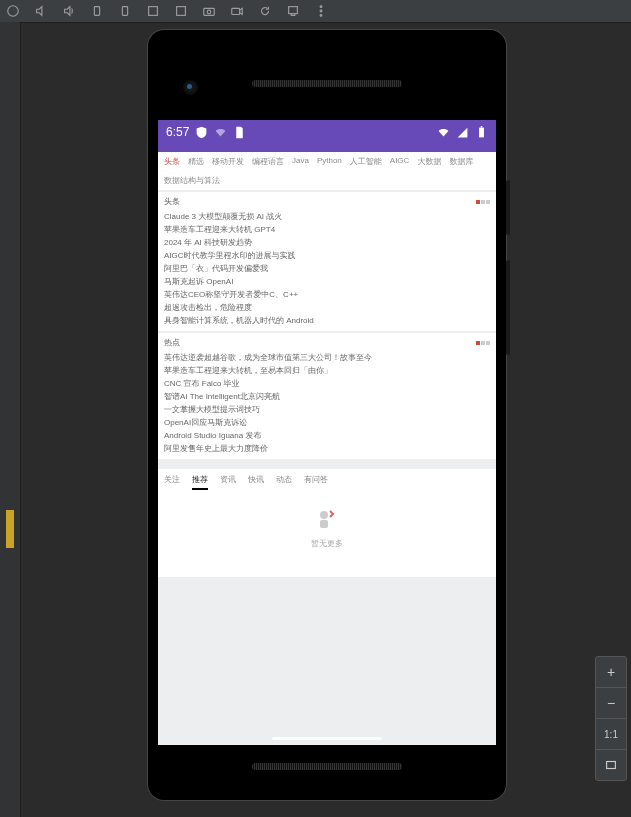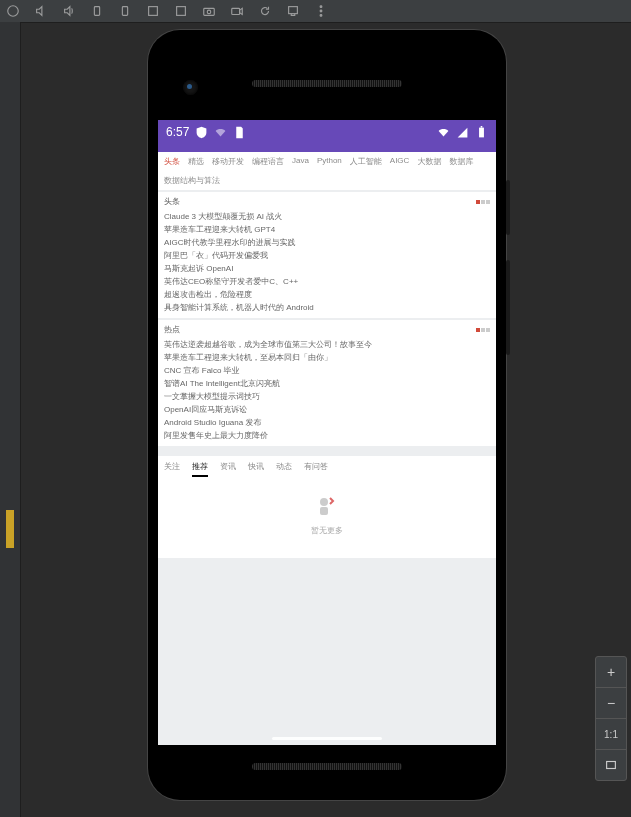--- a/index.html
+++ b/index.html
@@ -7,21 +7,21 @@
   .ide-toolbar{height:22px;display:flex;align-items:center;padding:0 6px;gap:14px;background:#3c3f41;border-bottom:1px solid #1e1e1e}
   .ide-ico{width:14px;height:14px;display:flex;align-items:center;justify-content:center;opacity:.75}
   .ide-ico svg{width:14px;height:14px;stroke:#bbb;fill:none;stroke-width:1.3}
   .gutter{position:absolute;left:0;top:22px;width:20px;height:795px;background:#313335;border-right:1px solid #1e1e1e}
   .gutter-mark{position:absolute;left:6px;top:488px;width:8px;height:38px;background:#c9a227}
   .zoom-ctl{position:absolute;right:4px;bottom:36px;width:30px;background:#3c3f41;border:1px solid #555;border-radius:3px}
   .zoom-btn{height:30px;border-bottom:1px solid #555;display:flex;align-items:center;justify-content:center;color:#ccc;font-size:14px;cursor:pointer}
   .zoom-btn:last-child{border-bottom:none}
   .zoom-btn svg{width:14px;height:14px;stroke:#ccc;fill:none;stroke-width:1.3}
   
-  .phone{position:absolute;left:148px;top:30px;width:358px;height:770px;background:#000;border-radius:32px;box-shadow:0 0 0 1px #444}
+  .phone{position:absolute;left:148px;top:30px;width:358px;height:770px;background:#000;border-radius:16px;box-shadow:0 0 0 1px #444}
   .side-btn{position:absolute;background:#1a1a1a;border-radius:2px}
   .pwr{right:-4px;top:150px;width:4px;height:55px}
   .vol{right:-4px;top:230px;width:4px;height:95px}
   .camera{position:absolute;left:35px;top:50px;width:15px;height:15px;border-radius:50%;background:#161616;box-shadow:inset 0 0 4px #000}
   .camera::after{content:"";position:absolute;left:4px;top:4px;width:5px;height:5px;border-radius:50%;background:#2b5a8a}
   .speaker{position:absolute;left:50%;transform:translateX(-50%);width:150px;height:7px;border-radius:4px;background:#222;background-image:repeating-linear-gradient(90deg,#333 0 1px,#111 1px 2px)}
   .spk-top{top:50px}.spk-bot{bottom:30px}
   .nav-pill{position:absolute;left:50%;transform:translateX(-50%);bottom:60px;width:110px;height:3px;background:#fff;border-radius:2px;opacity:.9}
   .screen{position:absolute;left:10px;top:90px;right:10px;bottom:55px;background:#eceef0;overflow:hidden}
   
@@ -34,21 +34,21 @@
   
   .cats{background:#fff;padding:4px 6px;display:flex;flex-wrap:wrap;gap:8px;font-size:8px;color:#8b8b8b}
   .cats span.active{color:#d14a3a}
   .section{background:#fff;margin-top:2px;padding:4px 6px;font-size:8px}
   .sec-hdr{display:flex;justify-content:space-between;align-items:center;color:#555;margin-bottom:3px}
   .dots span{display:inline-block;width:4px;height:4px;border-radius:0;background:#d14a3a;margin-left:1px}
   .dots span.off{background:#ccc}
   .art-line{color:#666;font-size:8px;line-height:13px;white-space:nowrap;overflow:hidden;text-overflow:ellipsis}
   .feed-tabs{background:#fff;padding:5px 6px 0;font-size:8px;color:#888;display:flex;gap:12px;margin-top:10px}
   .feed-tabs span.active{color:#222;border-bottom:2px solid #000000;padding-bottom:3px}
-  .empty{background:#fff;text-align:center;padding:18px 0 22px;font-size:8px;color:#aaa}
+  .empty{background:#fff;text-align:center;padding:18px 0 28px;font-size:8px;color:#aaa}
   .empty-ill{width:24px;height:24px;margin:0 auto 6px;position:relative}
   .empty-ill svg{width:24px;height:24px}
 </style>
 </head>
 <body>
 
 <div class="ide-toolbar">
   <span class="ide-ico">
       <svg viewBox="0 0 16 16">
         <circle cx="8" cy="8" r="6"></circle>
@@ -184,20 +184,21 @@
       </div>
 
     <div id="sections">
         <div class="section">
           <div class="sec-hdr">
             <span>头条</span>
             <span class="dots"><span></span><span class="off"></span><span class="off"></span></span>
           </div>
           <div class="art-line">Claude 3 大模型颠覆无损 AI 战火</div>
           <div class="art-line">苹果造车工程迎来大转机 GPT4</div>
+          <div class="art-line">2024 年 AI 科技研发趋势</div>
           <div class="art-line">AIGC时代教学里程水印的进展与实践</div>
           <div class="art-line">阿里巴「衣」代码开发偏爱我</div>
           <div class="art-line">马斯克起诉 OpenAI</div>
           <div class="art-line">英伟达CEO称坚守开发者爱中C、C++</div>
           <div class="art-line">超逘攻击检出，危险程度</div>
           <div class="art-line">具身智能计算系统，机器人时代的 Android</div>
         </div>
         <div class="section">
           <div class="sec-hdr">
             <span>热点</span>

